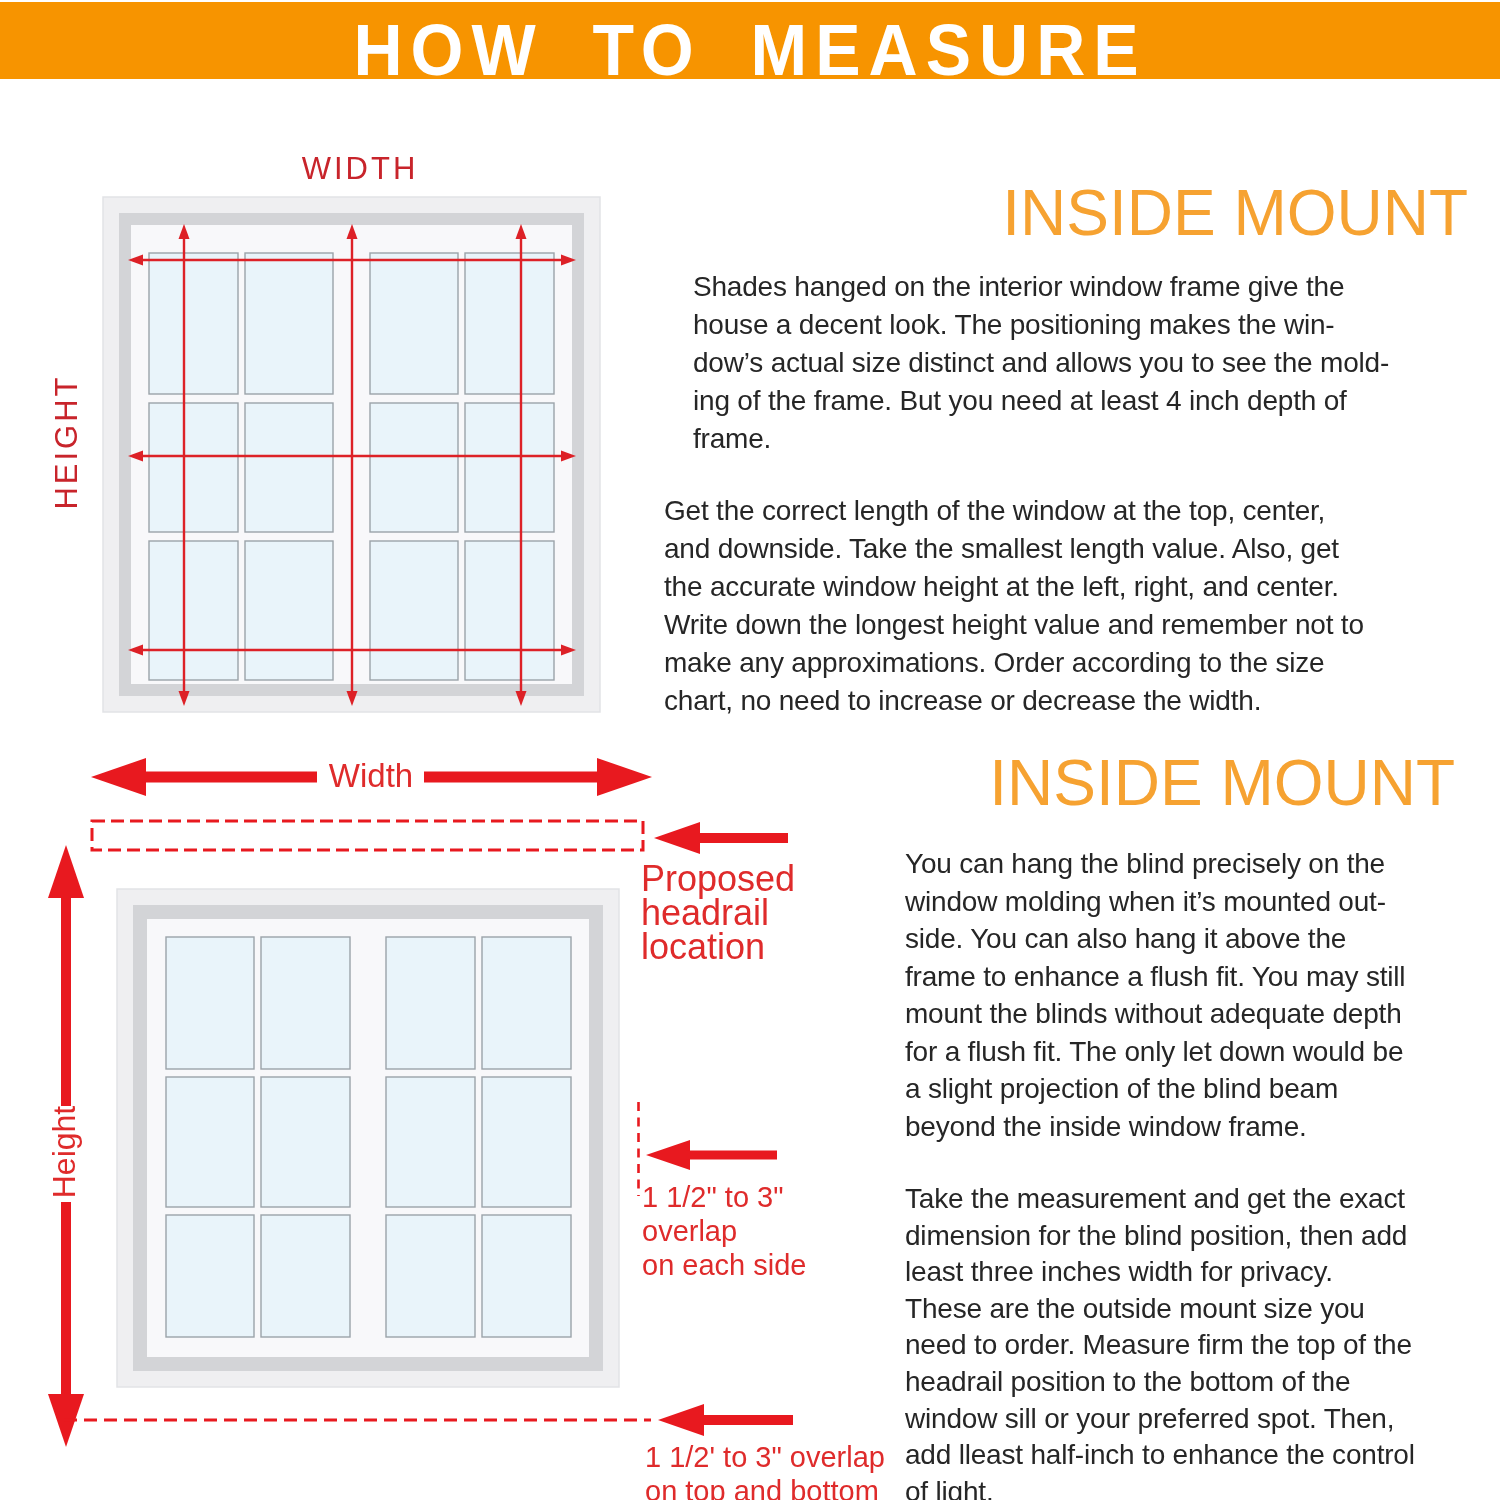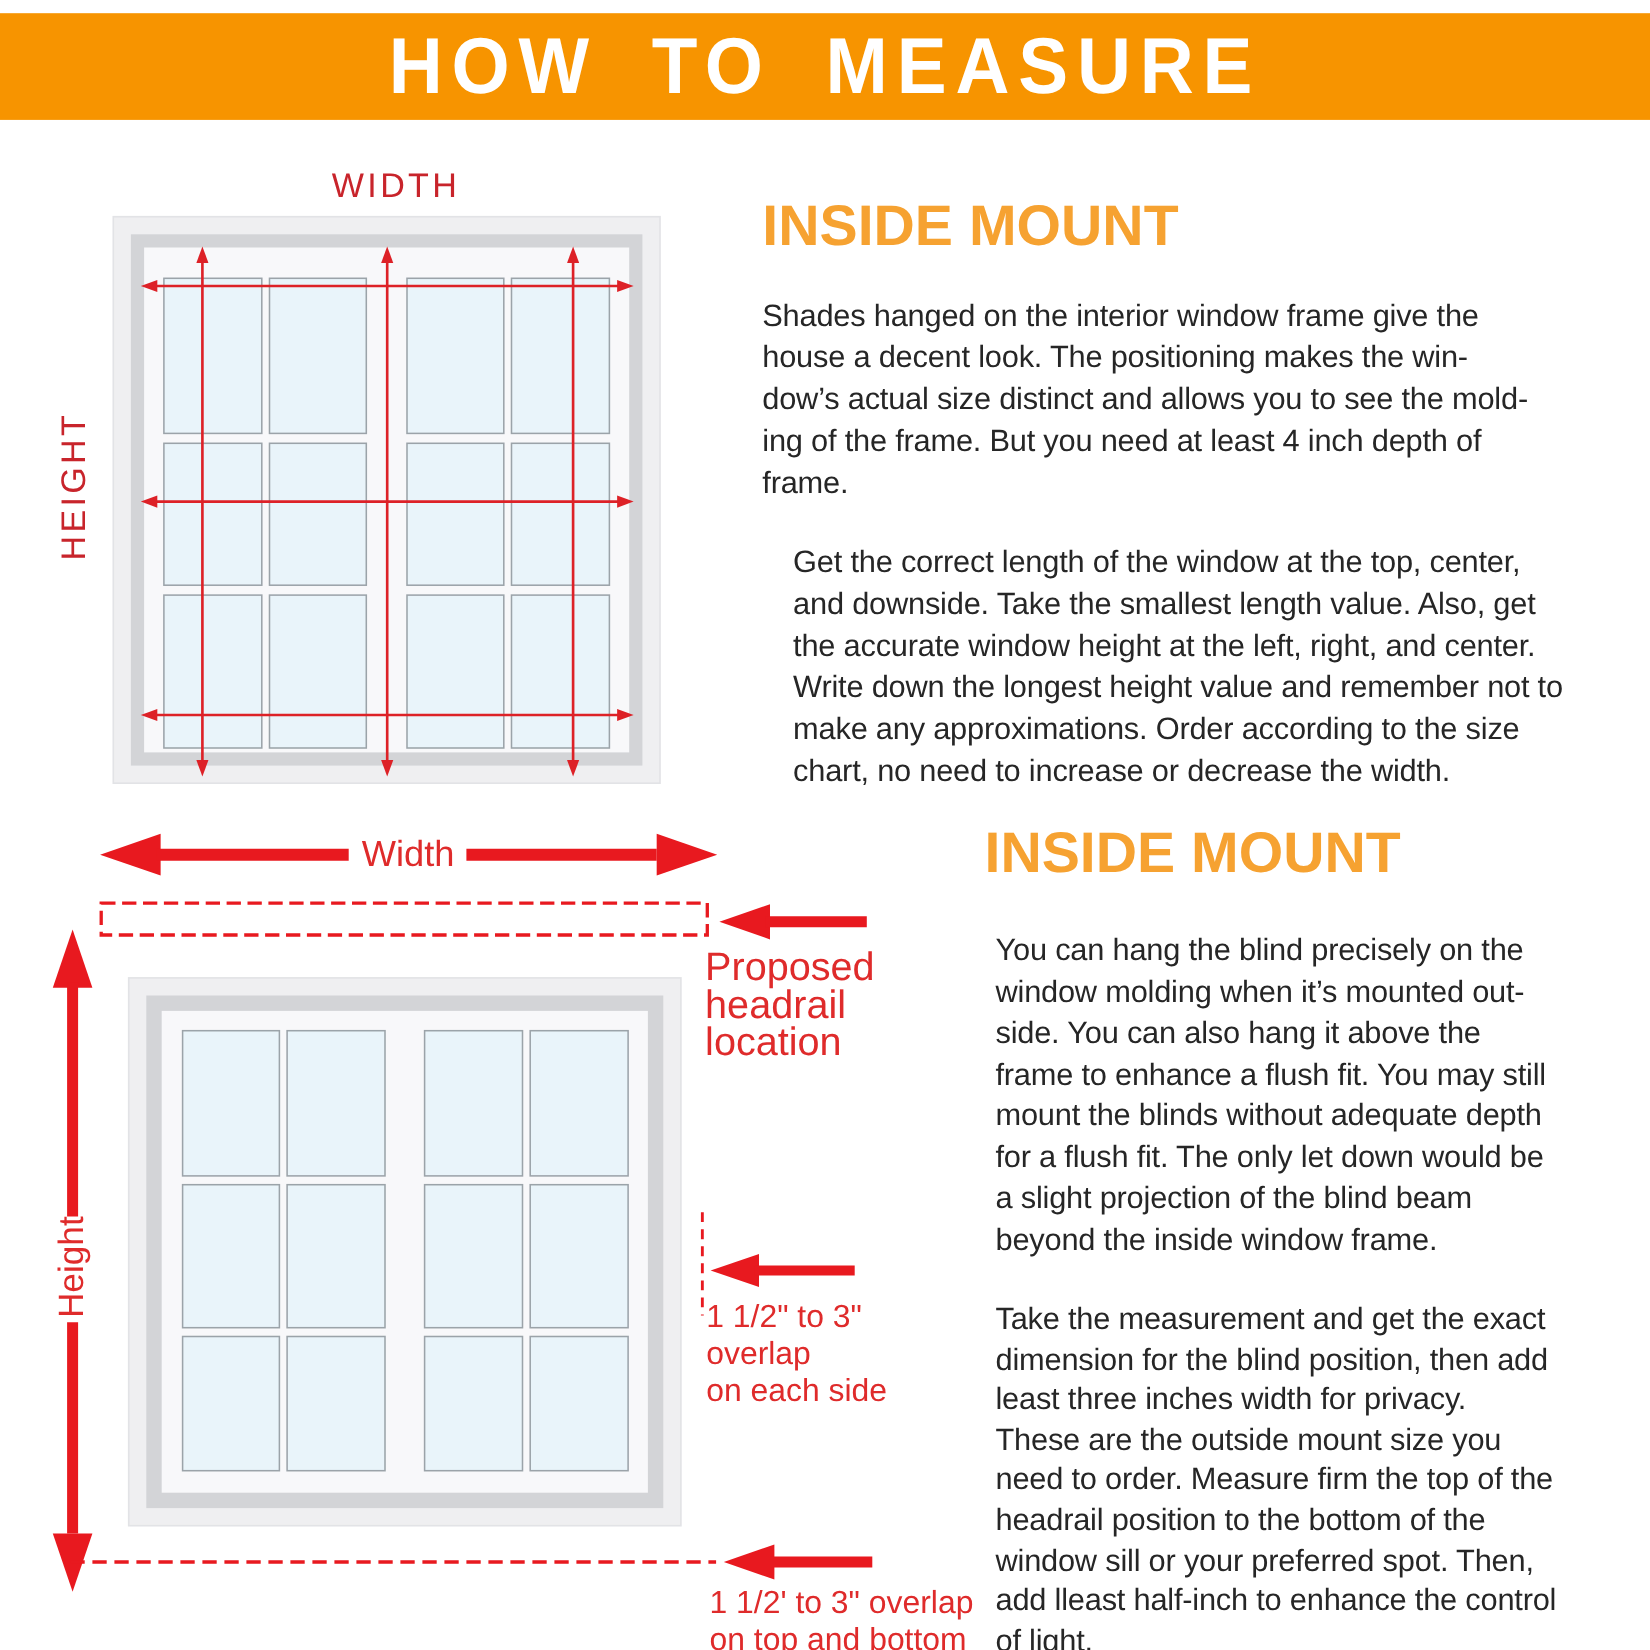--- a/index.html
+++ b/index.html
@@ -1,21 +1,21 @@
 <!DOCTYPE html>
 <html><head>
 <meta charset="utf-8">
 <style>
   html,body{margin:0;padding:0;background:#ffffff;}
   .page{
     position:relative;width:1500px;height:1500px;overflow:hidden;background:#ffffff;
     font-family:"Liberation Sans","DejaVu Sans",sans-serif;
   }
   .banner{
-    position:absolute;left:0;top:12px;width:1500px;height:97px;
+    position:absolute;left:0;top:2px;width:1500px;height:77px;
     background:var(--banner-orange,#f79400);
   }
   .banner h1{
     margin:0;line-height:97px;text-align:center;color:#ffffff;
     font-size:68px;font-weight:800;letter-spacing:8px;word-spacing:22px;
     transform:scaleY(1.06);transform-origin:center;
   }
   svg.diagram-svg{position:absolute;display:block;}
   .abs{position:absolute;}
   .label{color:var(--label-red,#c8242b);}
@@ -23,30 +23,30 @@
   .rot{transform:rotate(-90deg);transform-origin:center;}
   .width-label-top{left:255px;top:151px;width:210px;text-align:center;font-size:31px;letter-spacing:3px;}
   .height-label-top{left:-13px;top:424px;width:160px;height:36px;line-height:36px;text-align:center;font-size:31px;letter-spacing:3px;}
   .width-label-bottom{left:317px;top:757px;width:108px;text-align:center;font-size:33px;color:var(--annotation-red,#df2b2b);}
   .height-label-bottom{left:-1px;top:1134px;width:130px;height:36px;line-height:36px;text-align:center;font-size:32px;color:var(--annotation-red,#df2b2b);}
   .headrail-label{left:641px;top:862px;width:250px;font-size:36px;line-height:34px;}
   .side-overlap-label{left:642px;top:1180px;width:240px;font-size:29px;line-height:34px;}
   .bottom-overlap-label{left:645px;top:1440px;width:245px;font-size:29px;line-height:34px;}
   .mount-heading{
     margin:0;color:var(--heading-orange,#f6a231);
-    font-size:52px;font-weight:700;text-align:left;letter-spacing:0px;
+    font-size:64px;font-weight:400;text-align:right;letter-spacing:0px;
   }
   .inside-heading{left:693px;top:176px;width:775px;}
   .outside-heading{left:895px;top:746px;width:560px;}
   .copy{
     margin:0;color:var(--body-text,#262626);font-size:28px;letter-spacing:-0.2px;
     white-space:pre;
   }
   .inside-p1{left:693px;top:268px;width:780px;line-height:38px;}
-  .inside-p2{left:721px;top:492px;width:780px;line-height:38px;}
+  .inside-p2{left:664px;top:492px;width:780px;line-height:38px;}
   .outside-p1{left:905px;top:845px;width:568px;line-height:37.5px;}
   .outside-p2{left:905px;top:1167px;width:575px;line-height:36.6px;margin-top:14px;}
 </style>
 </head>
 <body>
 
 <div class="page" style="--banner-orange: #f79400; --heading-orange: #f6a231; --label-red: #c8242b; --annotation-red: #df2b2b; --body-text: #262626;">
 
   <header class="banner">
     <h1>HOW TO MEASURE</h1>

